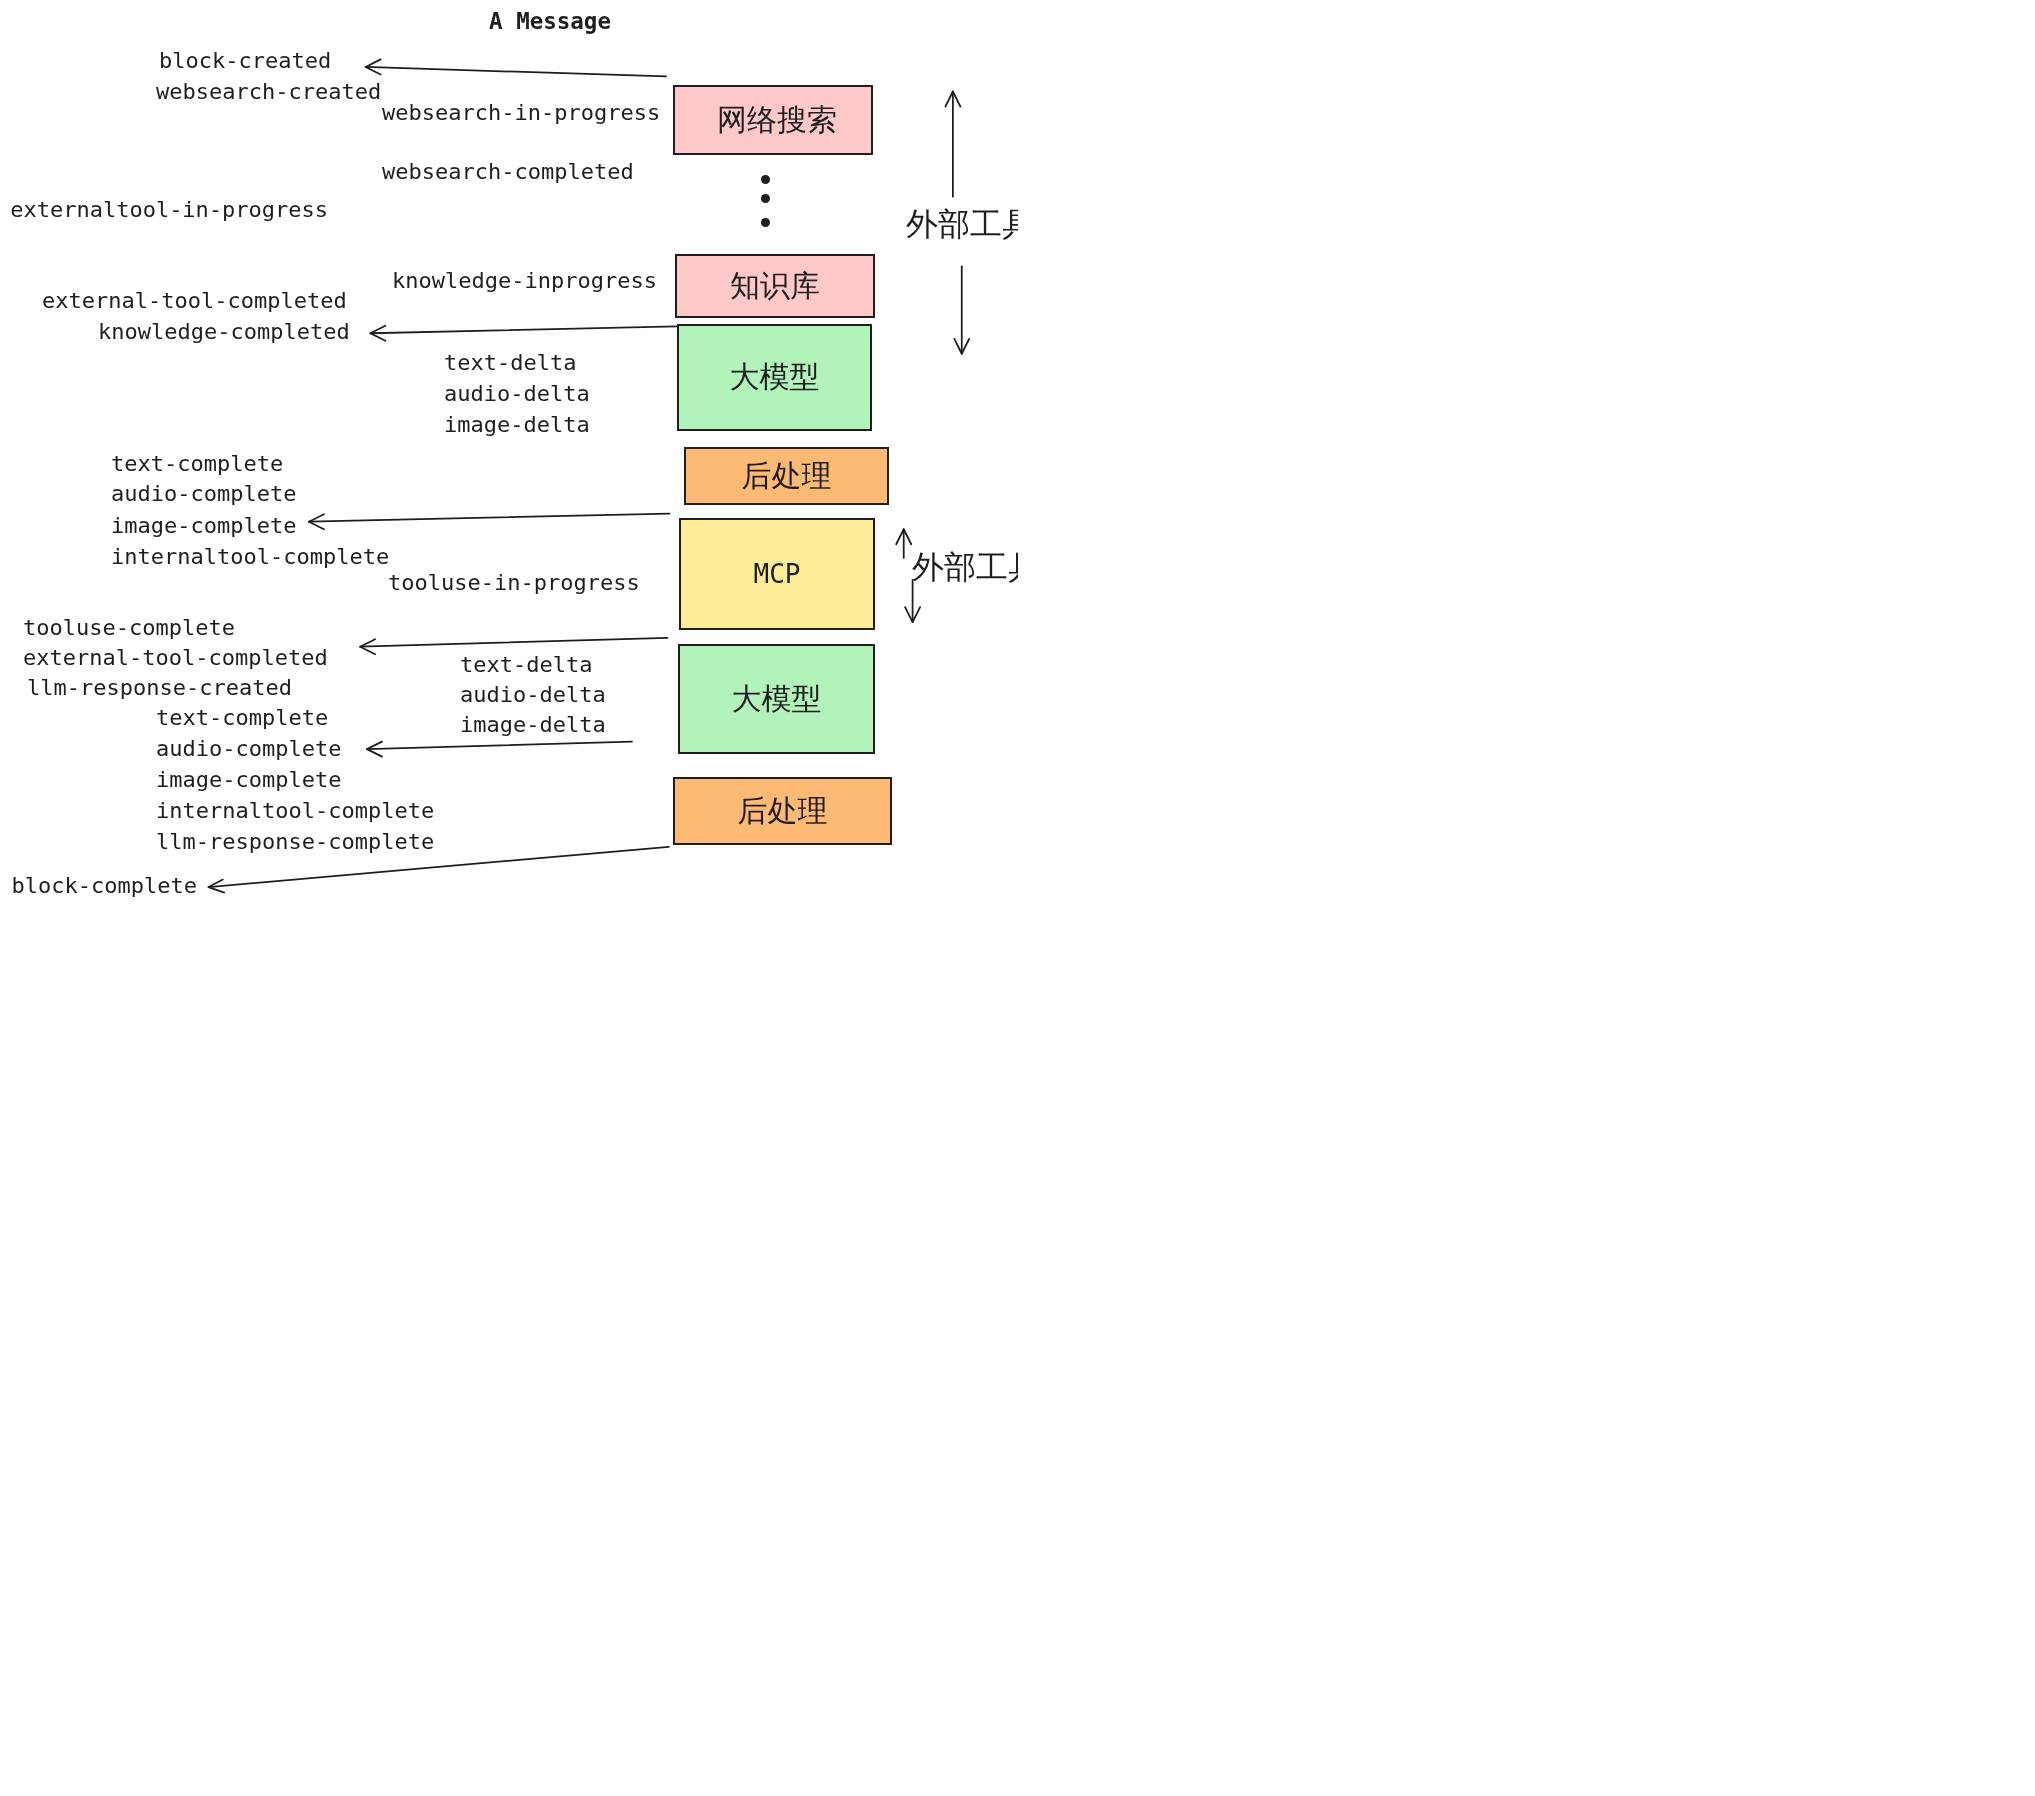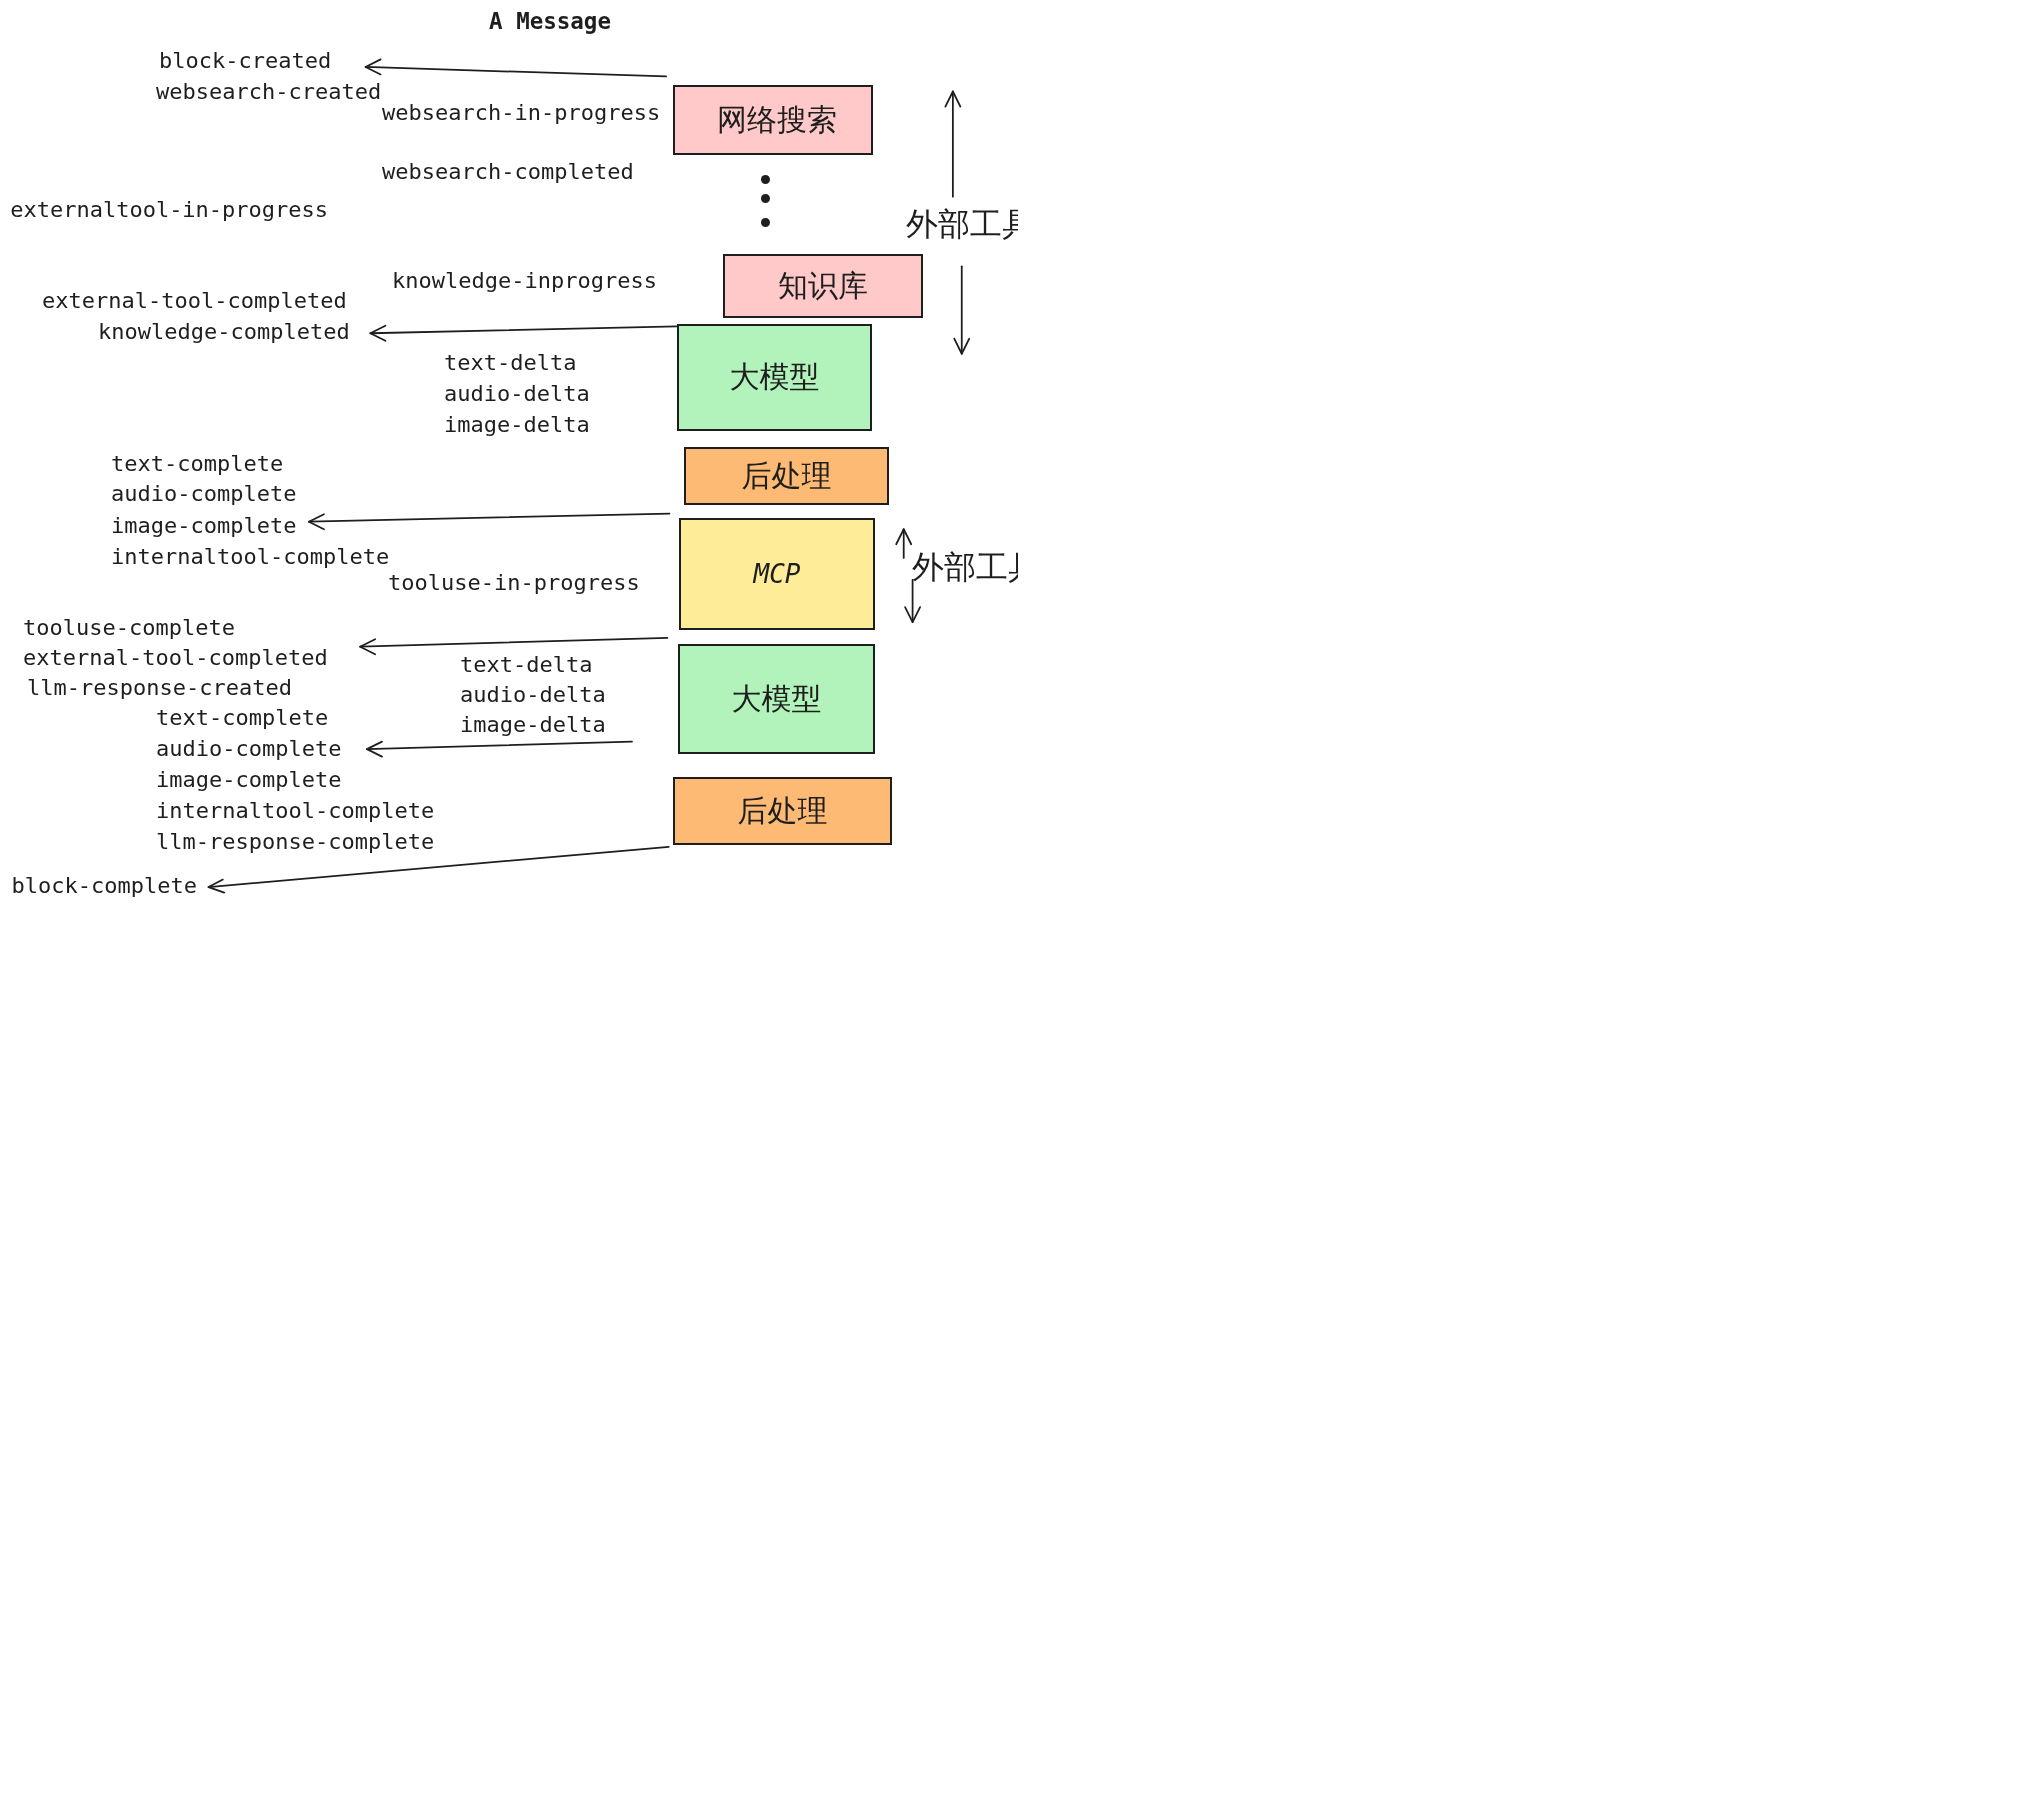--- a/index.html
+++ b/index.html
@@ -27,21 +27,21 @@
     position:absolute;
     box-sizing:border-box;
     border:2px solid #1e1e1e;
     display:flex;align-items:center;justify-content:center;
     font-family:"Liberation Sans","DejaVu Sans",sans-serif;
     font-size:30px;
     white-space:nowrap;
   }
   .box.pink{background:#ffc9c9;}
   .box.green{background:#b2f2bb;}
-  .box.yellow{background:#ffec99;font-style:italic;}
+  .box.yellow{background:#ffec99;}
   .box.white{background:#fdba74;}
   .box.mono{font-family:"DejaVu Sans Mono","Liberation Mono",monospace;font-size:26px;}
   .dot{position:absolute;width:9px;height:9px;border-radius:50%;background:#1e1e1e;}
   .side-label{
     position:absolute;
     font-family:"Liberation Sans","DejaVu Sans",sans-serif;
     font-size:32px;
     white-space:nowrap;
     transform:translateY(-50%);
   }
@@ -90,21 +90,21 @@
     </g>
     <g>
       <path d="M1336,849 L1336,911"></path>
         <path d="M1325,889 L1336,911 L1347,889"></path>
     </g>
   </svg>
 
   <div class="title">A Message</div>
 
   <div class="box pink" style="left:673px;top:85px;width:200px;height:70px;padding-left:8px;">网络搜索</div>
-  <div class="box pink" style="left:675px;top:254px;width:200px;height:64px;margin-left:48px;">知识库</div>
+  <div class="box pink" style="left:675px;top:254px;width:200px;height:64px;">知识库</div>
   <div class="box green" style="left:677px;top:324px;width:195px;height:107px;">大模型</div>
   <div class="box white" style="left:684px;top:447px;width:205px;height:58px;">后处理</div>
   <div class="box yellow mono" style="left:679px;top:518px;width:196px;height:112px;">MCP</div>
   <div class="box green" style="left:678px;top:644px;width:197px;height:110px;">大模型</div>
   <div class="box white" style="left:673px;top:777px;width:219px;height:68px;">后处理</div>
 
   <div>
     <div class="dot" style="left:761px;top:175px;"></div>
     <div class="dot" style="left:761px;top:194px;"></div>
     <div class="dot" style="left:761px;top:218px;"></div>

